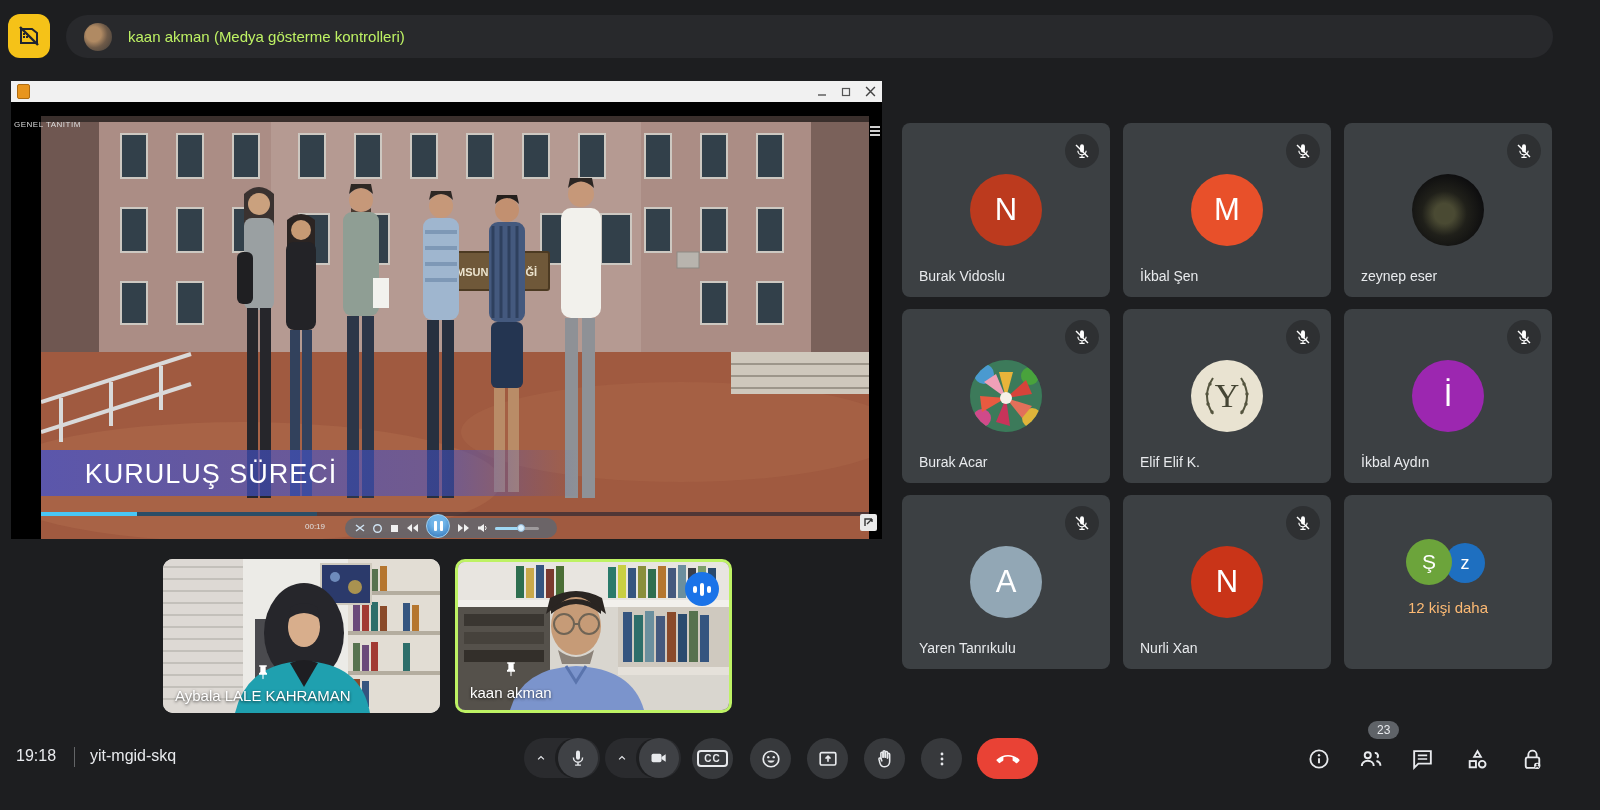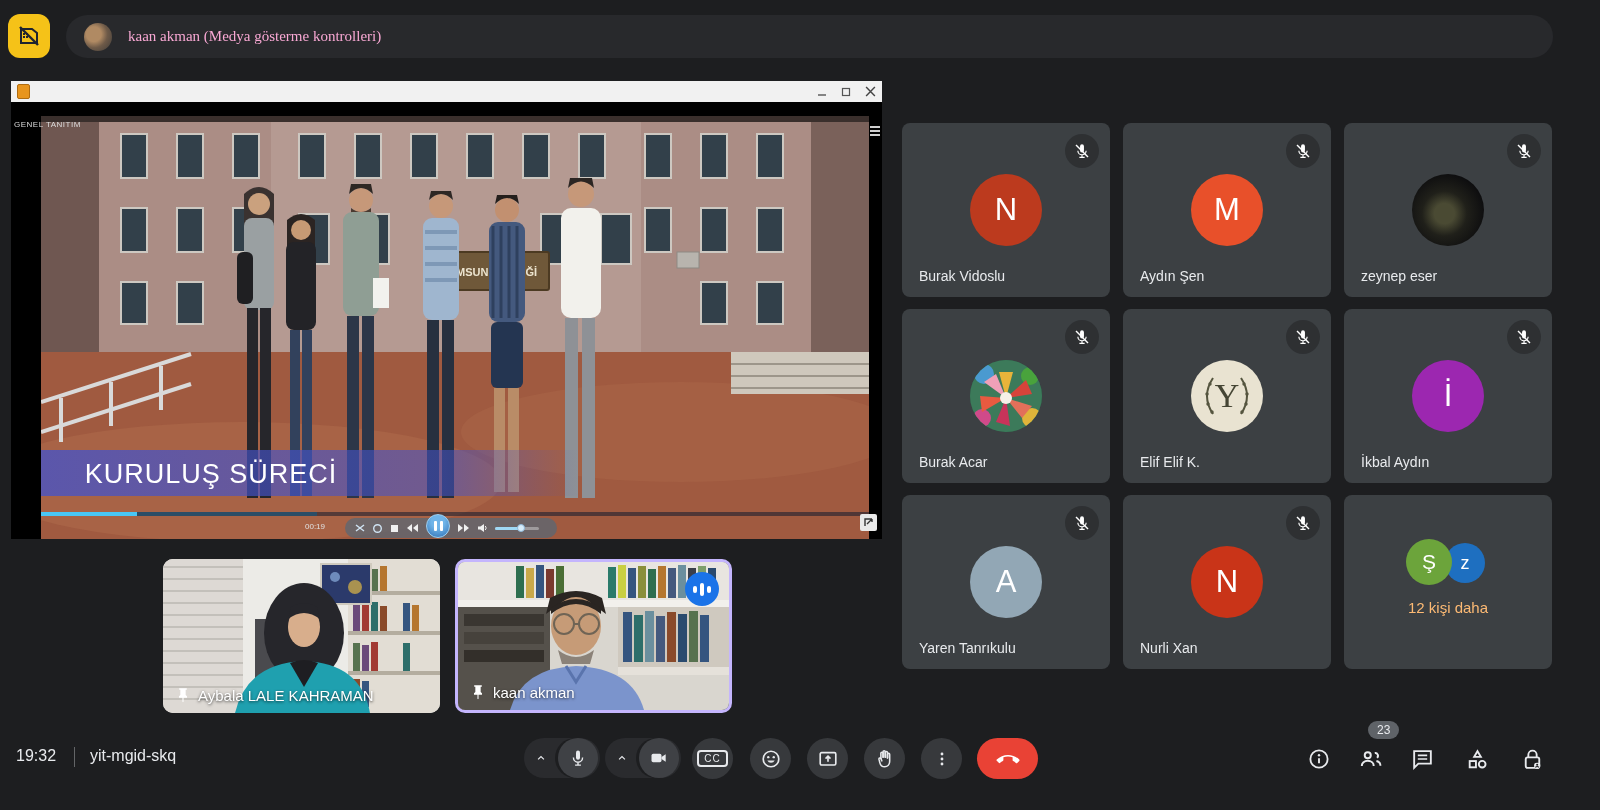--- a/index.html
+++ b/index.html
@@ -9,21 +9,21 @@
     color:#e8eaed;-webkit-font-smoothing:antialiased;
   }
   .abs{position:absolute;}
   
   .media-blocked-btn{left:8px;top:14px;width:42px;height:44px;border-radius:12px;
     background:#f5c218;display:flex;align-items:center;justify-content:center;cursor:pointer;}
   .presenter-pill{left:66px;top:15px;width:1487px;height:43px;border-radius:22px;
     background:#28292c;display:flex;align-items:center;gap:16px;padding-left:18px;box-sizing:border-box;}
   .presenter-avatar{width:28px;height:28px;border-radius:50%;
     background:radial-gradient(circle at 35% 40%,#b08a63 0 30%,#6e5a48 55%,#3c3a38 100%);flex:0 0 auto;}
-  .presenter-label{font-size:15px;color:#f9a8d4;font-family:Liberation Serif, serif;}
+  .presenter-label{font-size:15px;color:#bef264;}
   
   .screen-share{left:11px;top:81px;width:871px;height:458px;background:#000;}
   .win-titlebar{position:absolute;left:0;top:0;width:100%;height:21px;background:#f1f1f1;
     display:flex;align-items:center;box-sizing:border-box;padding:0 6px;}
   .win-app-icon{width:11px;height:13px;background:#e8951d;border:1px solid #b06c10;border-radius:2px;}
   .win-buttons{margin-left:auto;display:flex;gap:14px;align-items:center;}
   .video-content{position:absolute;left:0;top:21px;width:871px;height:437px;background:#000;overflow:hidden;}
   .scene{position:absolute;left:30px;top:0;width:828px;height:437px;}
   .genel-caption{position:absolute;left:3px;top:18px;font-size:8px;color:#dcdcdc;letter-spacing:.5px;}
   .player-menu{position:absolute;right:2px;top:24px;width:10px;display:flex;flex-direction:column;gap:2px;}
@@ -36,23 +36,23 @@
     border:1px solid #9fd0f0;display:flex;align-items:center;justify-content:center;gap:3px;box-sizing:border-box;}
   .pause-btn i{display:block;width:3px;height:10px;background:#fff;border-radius:1px;}
   .vol-slider{width:44px;height:3px;background:rgba(255,255,255,.35);border-radius:2px;position:relative;}
   .vol-slider .fill{position:absolute;left:0;top:0;height:3px;width:55%;background:#9fd8f5;border-radius:2px;}
   .vol-slider .knob{position:absolute;left:50%;top:-3px;width:8px;height:8px;border-radius:50%;background:#d7ecfa;border:1px solid #8fb8d8;box-sizing:border-box;}
   .popout{position:absolute;left:849px;top:433px;width:17px;height:17px;background:#e9e9e9;border-radius:2px;
     display:flex;align-items:center;justify-content:center;}
   
   .cam-tile{width:277px;height:154px;border-radius:10px;overflow:hidden;background:#3c4043;}
   .cam-aybala{left:163px;top:559px;}
-  .cam-kaan{left:455px;top:559px;box-sizing:border-box;border:3px solid #c4b5fd;}
-  .name-tag{position:absolute;left:12px;bottom:9px;display:flex;align-items:flex-start;gap:7px;
-    font-size:15px;color:#fff;text-shadow:0 1px 3px rgba(0,0,0,.7);}
+  .cam-kaan{left:455px;top:559px;box-sizing:border-box;border:3px solid #bef264;}
+  .name-tag{position:absolute;left:12px;bottom:9px;display:flex;align-items:center;gap:7px;
+    font-size:15px;color:#fff;text-shadow:0 1px 3px rgba(0,0,0,.7);flex-direction:column;}
   .speak-badge{position:absolute;right:10px;top:10px;width:34px;height:34px;border-radius:50%;
     background:#1a73e8;display:flex;align-items:center;justify-content:center;gap:3px;}
   .speak-badge i{display:block;width:4px;border-radius:2px;background:#fff;}
   .speak-badge i:nth-child(1){height:7px;}
   .speak-badge i:nth-child(2){height:13px;}
   .speak-badge i:nth-child(3){height:7px;}
   
   .p-tile{width:208px;height:174px;border-radius:8px;background:#3c4043;}
   .p-avatar{position:absolute;left:68px;top:51px;width:72px;height:72px;border-radius:50%;
     display:flex;align-items:center;justify-content:center;font-size:31px;color:#fff;}
@@ -67,21 +67,21 @@
   
   .clock{left:16px;top:747px;font-size:16px;color:#e8eaed;}
   .meet-divider{left:74px;top:747px;width:1px;height:20px;background:rgba(232,234,237,.35);}
   .meet-code{left:90px;top:747px;font-size:16px;color:#e8eaed;}
   .ctl-group{top:738px;height:40px;border-radius:20px;background:#2a2b2e;display:flex;align-items:center;}
   .ctl-group .chev{width:34px;display:flex;align-items:center;justify-content:center;cursor:pointer;}
   .ctl-group .main{width:40px;height:40px;border-radius:50%;background:#3f4145;display:flex;
     align-items:center;justify-content:center;box-shadow:-3px 0 0 #1d1e20;cursor:pointer;}
   .ctl-btn{top:738px;width:41px;height:41px;border-radius:50%;background:#37393c;display:flex;
     align-items:center;justify-content:center;cursor:pointer;}
-  .cc-chip{font-size:10px;font-weight:normal;color:#e8eaed;border:2px solid #e8eaed;border-radius:4px;
+  .cc-chip{font-size:10px;font-weight:bold;color:#e8eaed;border:2px solid #e8eaed;border-radius:4px;
     padding:1px 5px;letter-spacing:1px;}
   .end-call{left:977px;top:738px;width:61px;height:41px;border-radius:21px;background:#e94235;
     display:flex;align-items:center;justify-content:center;cursor:pointer;}
   .right-icon{top:746px;width:26px;height:26px;display:flex;align-items:center;justify-content:center;cursor:pointer;}
   .count-badge{left:1368px;top:721px;background:#5f6368;border-radius:11px;padding:2px 9px;
     font-size:12px;color:#e8eaed;}
   svg{display:block;}
 </style>
 </head>
 <body>
@@ -431,21 +431,21 @@
   <div class="mic-off-badge">
     <svg width="18" height="18" viewBox="0 0 24 24">
         <path d="M12 3a2.6 2.6 0 0 0-2.6 2.6v5.8A2.6 2.6 0 1 0 14.6 11.4V5.6A2.6 2.6 0 0 0 12 3z" fill="#fff"></path>
         <path d="M6.5 11.5a5.5 5.5 0 0 0 11 0M12 17v3.5M8.5 20.5h7" stroke="#fff" stroke-width="1.6" fill="none"></path>
         <path d="M4 4l16 16" stroke="#fff" stroke-width="1.8"></path>
       </svg>
   </div>
   <div class="p-avatar" style="background-color: rgb(232, 80, 42);">
       <span>M</span>
     </div>
-  <div class="p-name">Aydın Şen</div>
+  <div class="p-name">İkbal Şen</div>
 </div>
 
 <div class="abs p-tile" style="left:1344px;top:123px">
   <div class="mic-off-badge">
     <svg width="18" height="18" viewBox="0 0 24 24">
         <path d="M12 3a2.6 2.6 0 0 0-2.6 2.6v5.8A2.6 2.6 0 1 0 14.6 11.4V5.6A2.6 2.6 0 0 0 12 3z" fill="#fff"></path>
         <path d="M6.5 11.5a5.5 5.5 0 0 0 11 0M12 17v3.5M8.5 20.5h7" stroke="#fff" stroke-width="1.6" fill="none"></path>
         <path d="M4 4l16 16" stroke="#fff" stroke-width="1.8"></path>
       </svg>
   </div>
@@ -557,21 +557,21 @@
     <div class="ov-a s1" style="background-color: rgb(108, 164, 59);">
         <span>Ş</span>
       </div>
     <div class="ov-a s2" style="background-color: rgb(30, 111, 192);">
         <span>z</span>
       </div>
   </div>
   <div class="overflow-label">12 kişi daha</div>
 </div>
 
-<span class="abs clock">19:32</span>
+<span class="abs clock">19:18</span>
 <span class="abs meet-divider"></span>
 <span class="abs meet-code">yit-mgid-skq</span>
 
 <div class="abs ctl-group" style="left:524px;width:76px">
   <span class="chev">
     <svg width="14" height="14" viewBox="0 0 24 24">
         <path d="M7 14.5l5-5 5 5" fill="none" stroke="#e8eaed" stroke-width="2"></path>
       </svg>
     </span>
   <span class="main">

